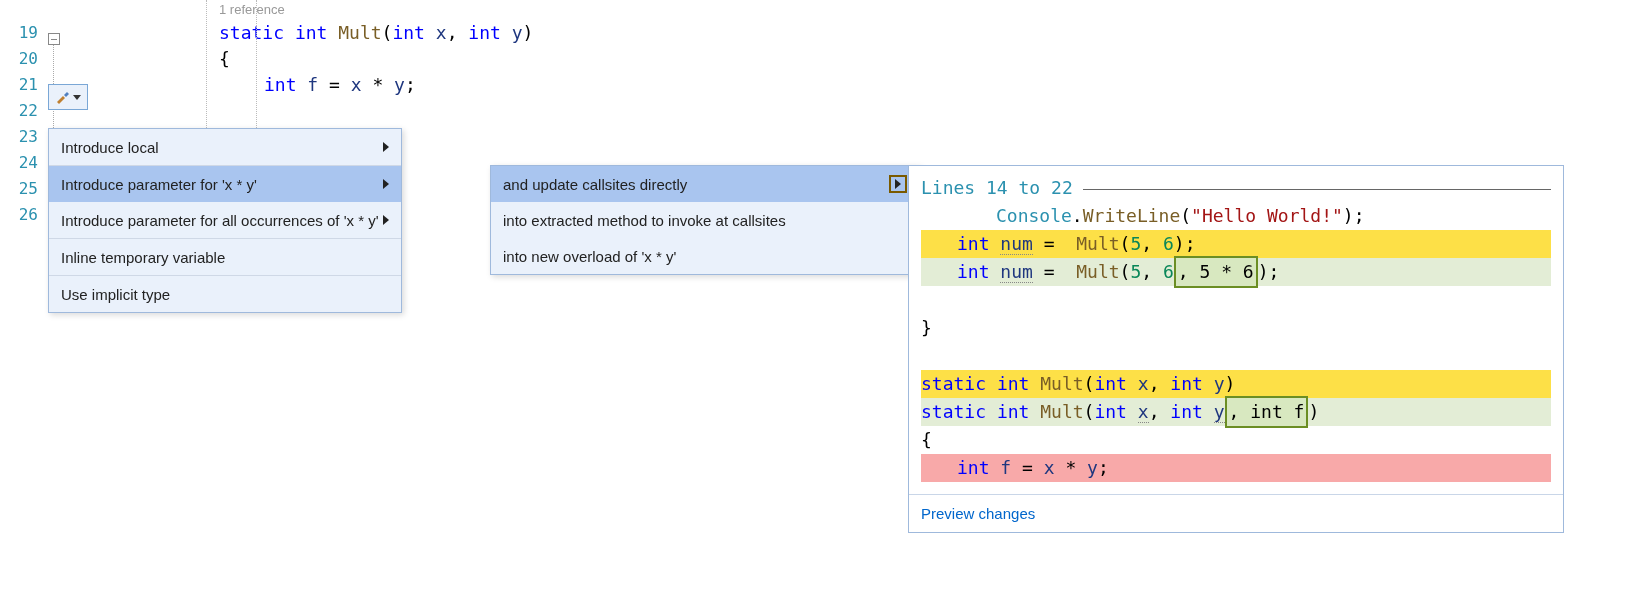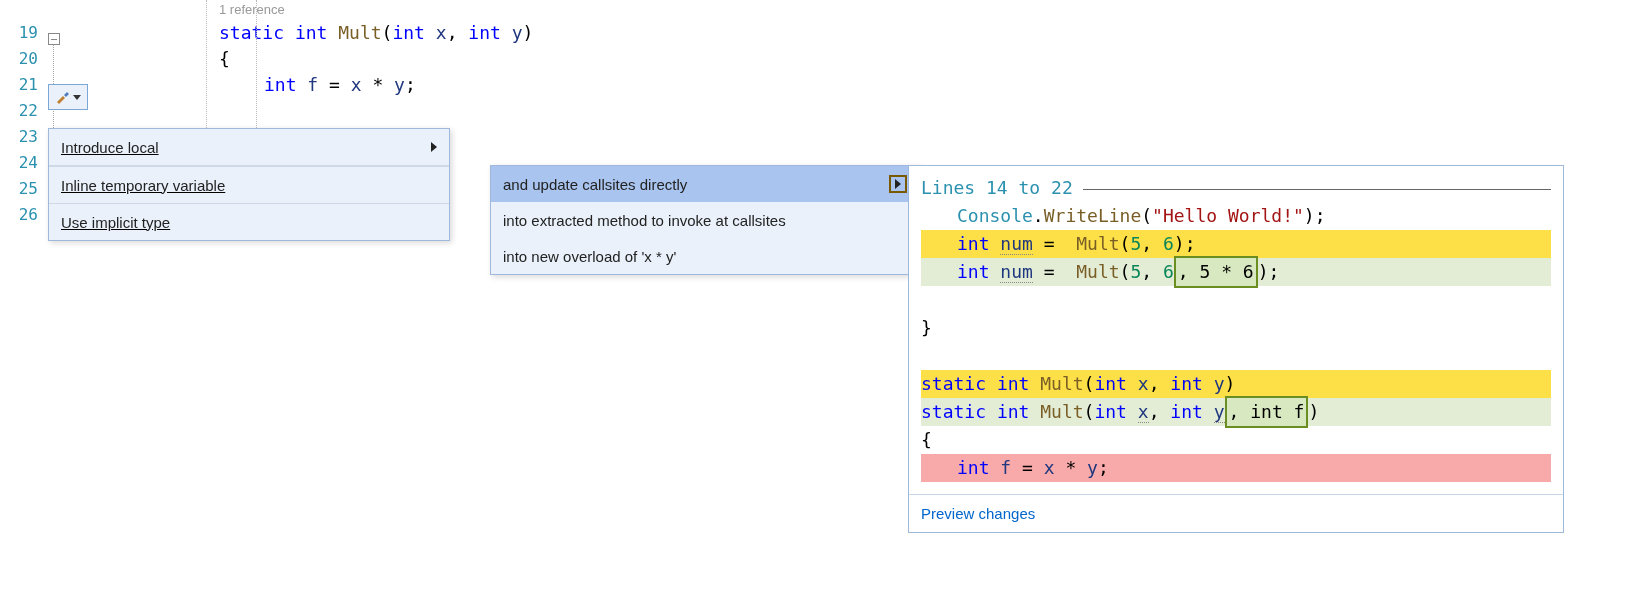--- a/index.html
+++ b/index.html
@@ -96,25 +96,24 @@
     width: 0; height: 0;
     border-left: 4px solid transparent;
     border-right: 4px solid transparent;
     border-top: 5px solid #333;
   }
 
   
   .menu1 {
     position: absolute;
     left: 48px; top: 128px;
-    width: 402px;
+    width: 354px;
     background: #eaf1fb;
     border: 1px solid #9fb9dc;
     box-shadow: 2px 2px 6px rgba(0,0,0,.15);
-    text-decoration: underline;
   }
   .menu1 .mi, .menu2 .mi {
     display: flex;
     align-items: center;
     justify-content: space-between;
     padding: 6px 12px;
     height: 36px;
     color: #222;
     cursor: default;
   }
@@ -187,21 +186,21 @@
   .add { background: #e3edd6; }
   .hl {
     display: inline-block;
     border: 2px solid #6b8e23;
     background: #d8e8c0;
     padding: 0 2px;
     margin: -2px 0;
     text-align: center;
   }
   .prev-kw { color: #0000ff; }
-  .prev-type2 { color: #2b91af; }
+  .prev-type2 { color: #2b91af; margin-left: 39px; }
   .prev-fn { color: #795e26; }
   .prev-str { color: #a31515; }
   .prev-var { color: #1f377f; }
   .prev-num { color: #098658; }
   .prev-ret { color: #8f08c4; }
   .dotted { border-bottom: 1px dotted #888; }
 
   .preview-footer {
     border-top: 1px solid #c9d6e8;
     padding: 10px 12px;
@@ -249,20 +248,28 @@
   </span>
   <span class="caret"></span>
 </div>
 
 <div class="menu1">
   <div class="mi">
     <span>Introduce local</span>
     <span class="tri"></span>
   </div>
   <div class="sep"></div>
+  <div class="mi sel">
+    <span>Introduce parameter for 'x * y'</span>
+    <span class="tri"></span>
+  </div>
+  <div class="mi">
+    <span>Introduce parameter for all occurrences of 'x * y'</span>
+    <span class="tri"></span>
+  </div>
   <div class="sep"></div>
   <div class="mi">
     <span>Inline temporary variable</span>
   </div>
   <div class="sep"></div>
   <div class="mi">
     <span>Use implicit type</span>
   </div>
 </div>
 

